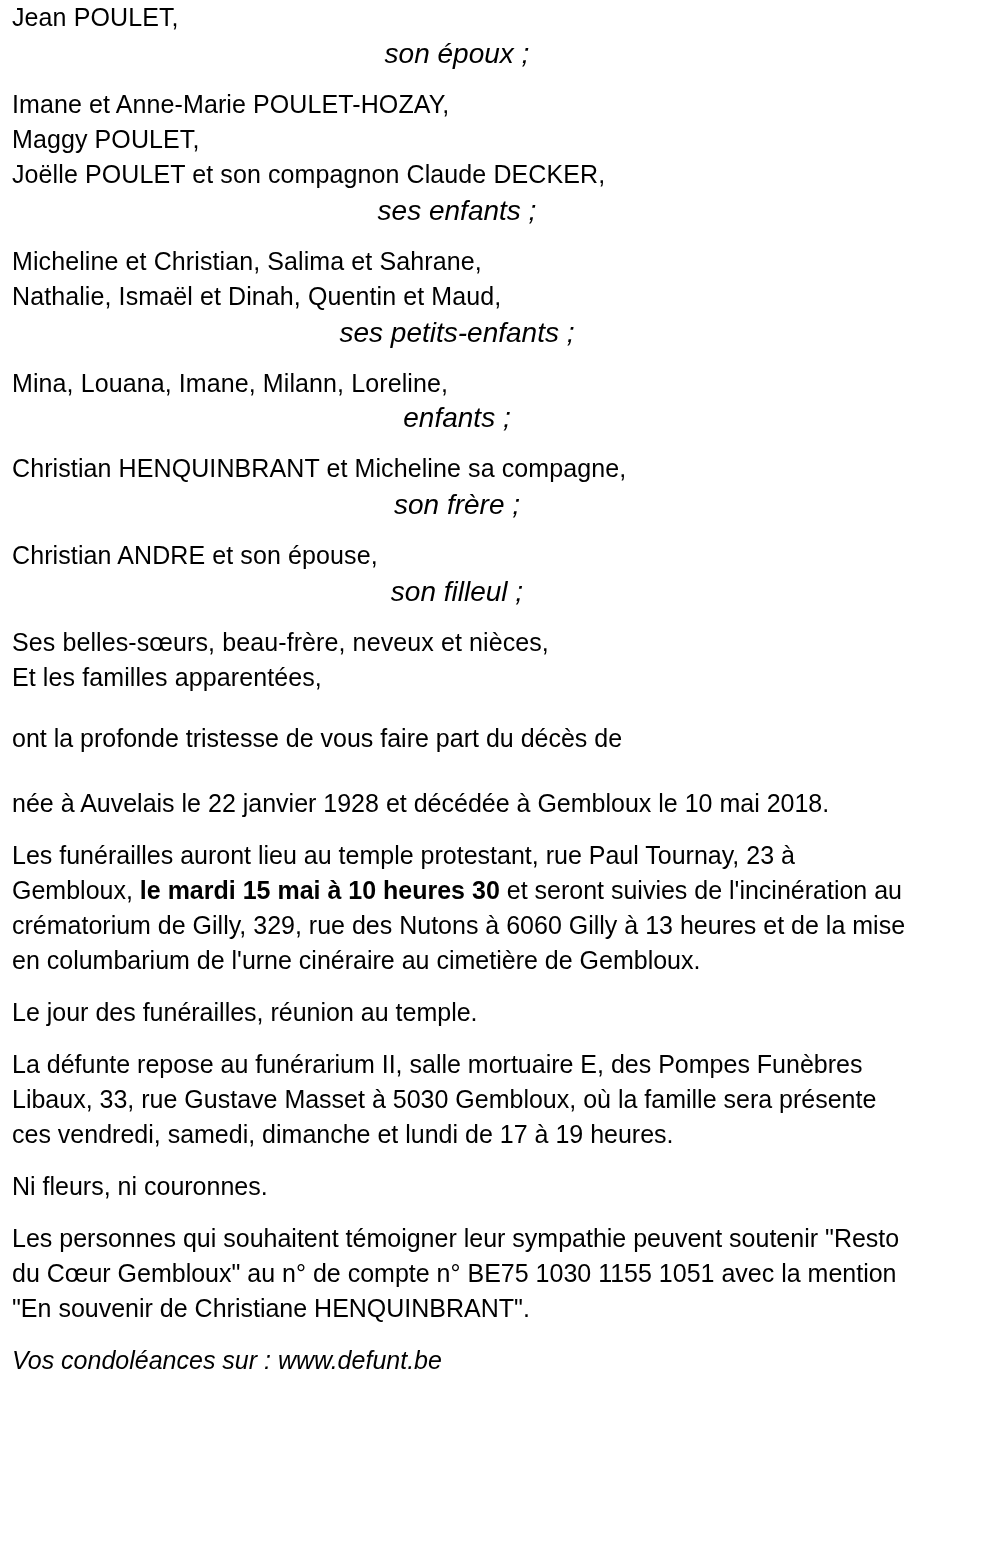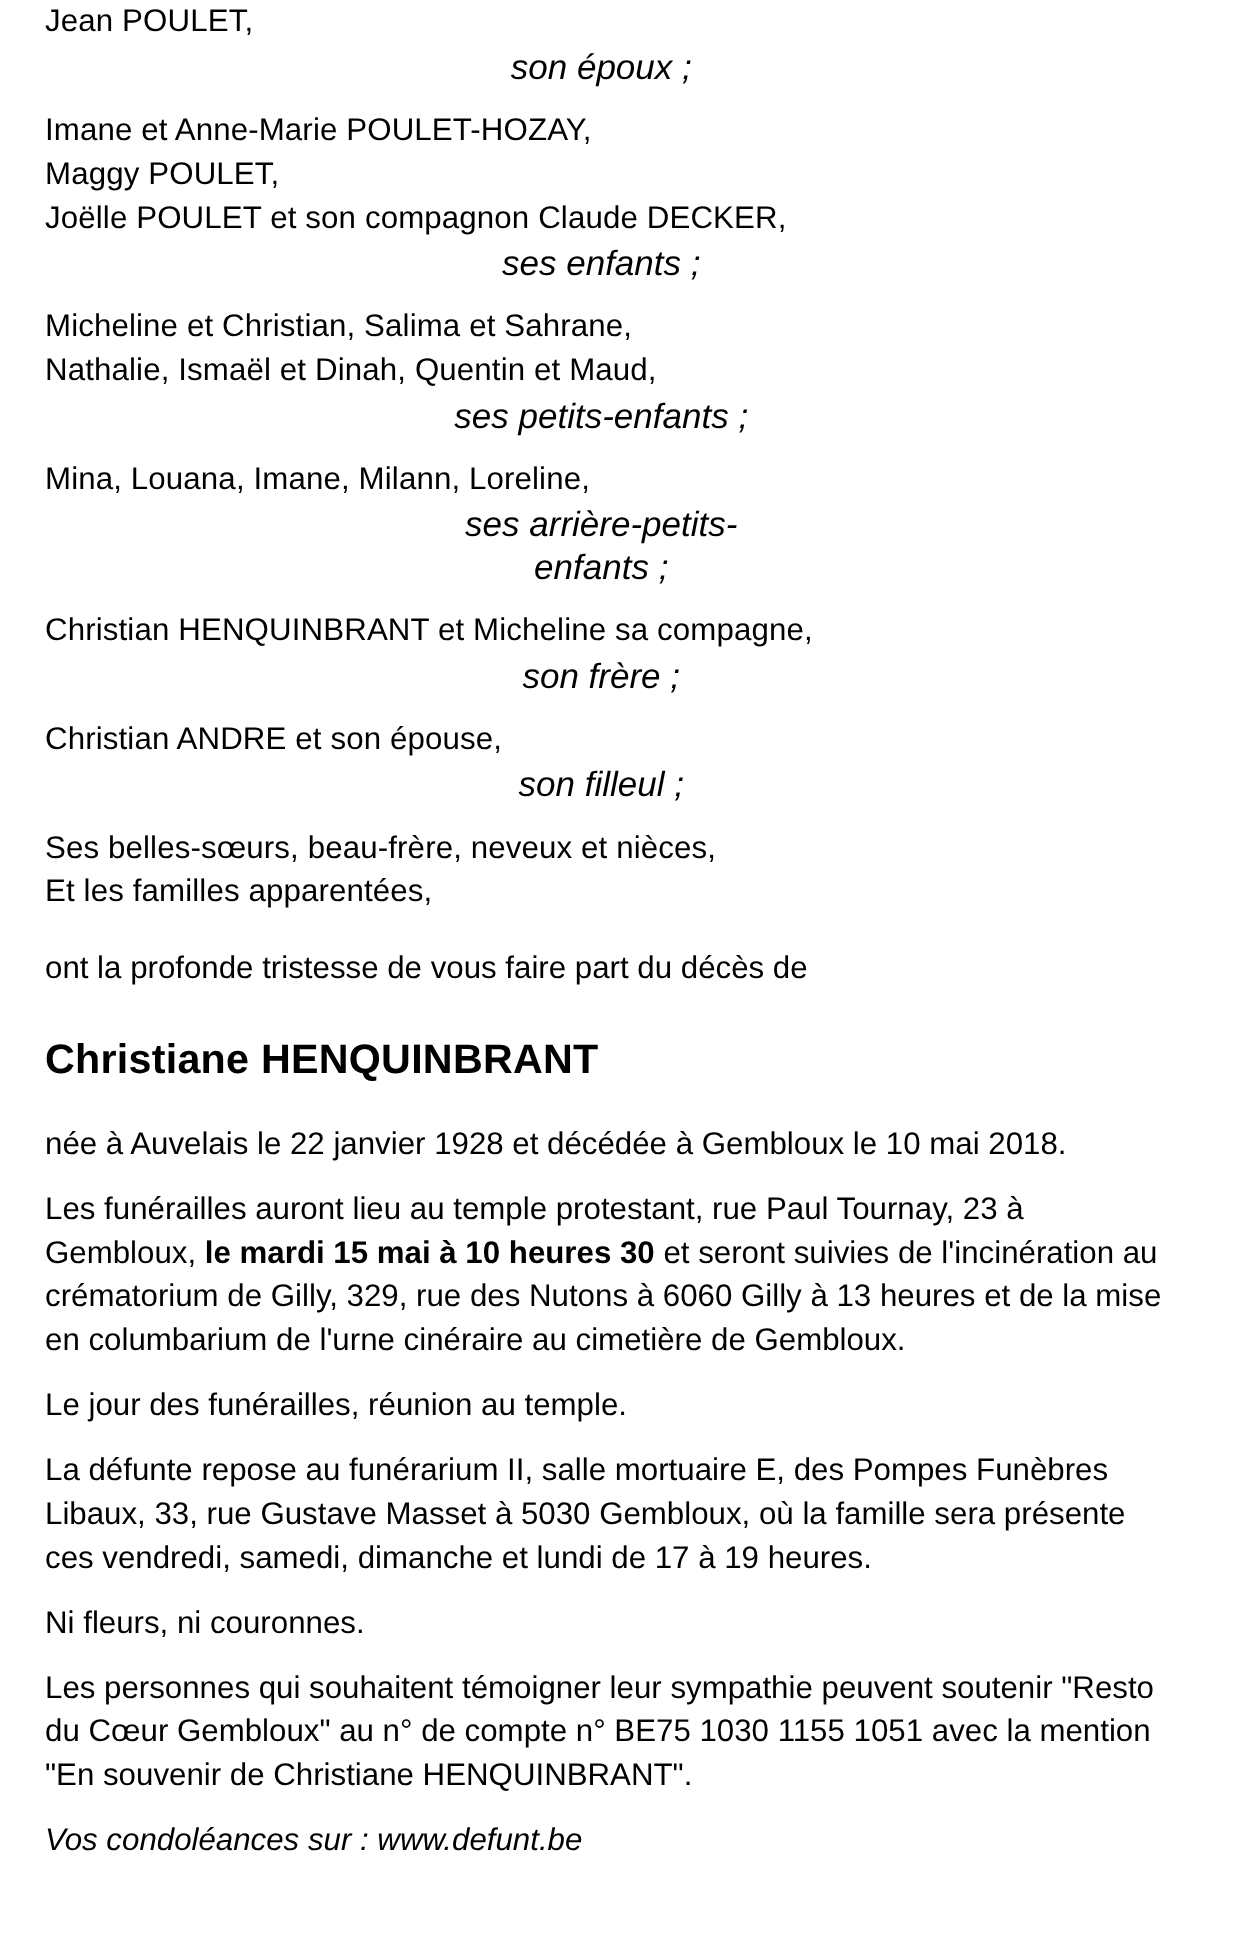--- a/index.html
+++ b/index.html
@@ -15,21 +15,20 @@
     color: #000000;
     -webkit-font-smoothing: antialiased;
   }
   .page {
     position: relative;
     width: 918px;
     height: 1549px;
     box-sizing: border-box;
     padding: 0 10px 0 12px;
     overflow: hidden;
-    margin-left: 24px;
   }
 
   
   .relation-block {
     margin: 0 0 16px 0;
   }
   .names {
     font-size: 25px;
     line-height: 35px;
     letter-spacing: 0.1px;
@@ -109,21 +108,20 @@
       <div class="name-line">Micheline et Christian, Salima et Sahrane,</div>
       <div class="name-line">Nathalie, Ismaël et Dinah, Quentin et Maud,</div>
     </div>
     <div class="relation-label">ses petits-enfants ;</div>
   </div>
 
   <div class="relation-block">
     <div class="names">
       <div class="name-line">Mina, Louana, Imane, Milann, Loreline,</div>
     </div>
-    <div class="relation-label">ses arrière-petits-</div>
     <div class="relation-label tight">enfants ;</div>
   </div>
 
   <div class="relation-block">
     <div class="names">
       <div class="name-line">Christian HENQUINBRANT et Micheline sa compagne,</div>
     </div>
     <div class="relation-label">son frère ;</div>
   </div>
 
@@ -136,21 +134,20 @@
 
   <div class="relation-block">
     <div class="names">
       <div class="name-line">Ses belles-sœurs, beau-frère, neveux et nièces,</div>
       <div class="name-line">Et les familles apparentées,</div>
     </div>
   </div>
 
   <div class="lead">ont la profonde tristesse de vous faire part du décès de</div>
 
-  <h1 class="deceased-name">Christiane HENQUINBRANT</h1>
 
   <div class="body-text">
 
     <p class="para">née à Auvelais le 22 janvier 1928 et décédée à Gembloux le 10 mai 2018.</p>
 
     <p class="para"><span>Les funérailles auront lieu au temple protestant, rue Paul Tournay, 23 à Gembloux, </span><b>le mardi 15 mai à 10 heures 30</b><span> et seront suivies de l'incinération au crématorium de Gilly, 329, rue des Nutons à 6060 Gilly à 13 heures et de la mise en columbarium de l'urne cinéraire au cimetière de Gembloux.</span></p>
 
     <p class="para">Le jour des funérailles, réunion au temple.</p>
 
     <p class="para">La défunte repose au funérarium II, salle mortuaire E, des Pompes Funèbres Libaux, 33, rue Gustave Masset à 5030 Gembloux, où la famille sera présente ces vendredi, samedi, dimanche et lundi de 17 à 19 heures.</p>

